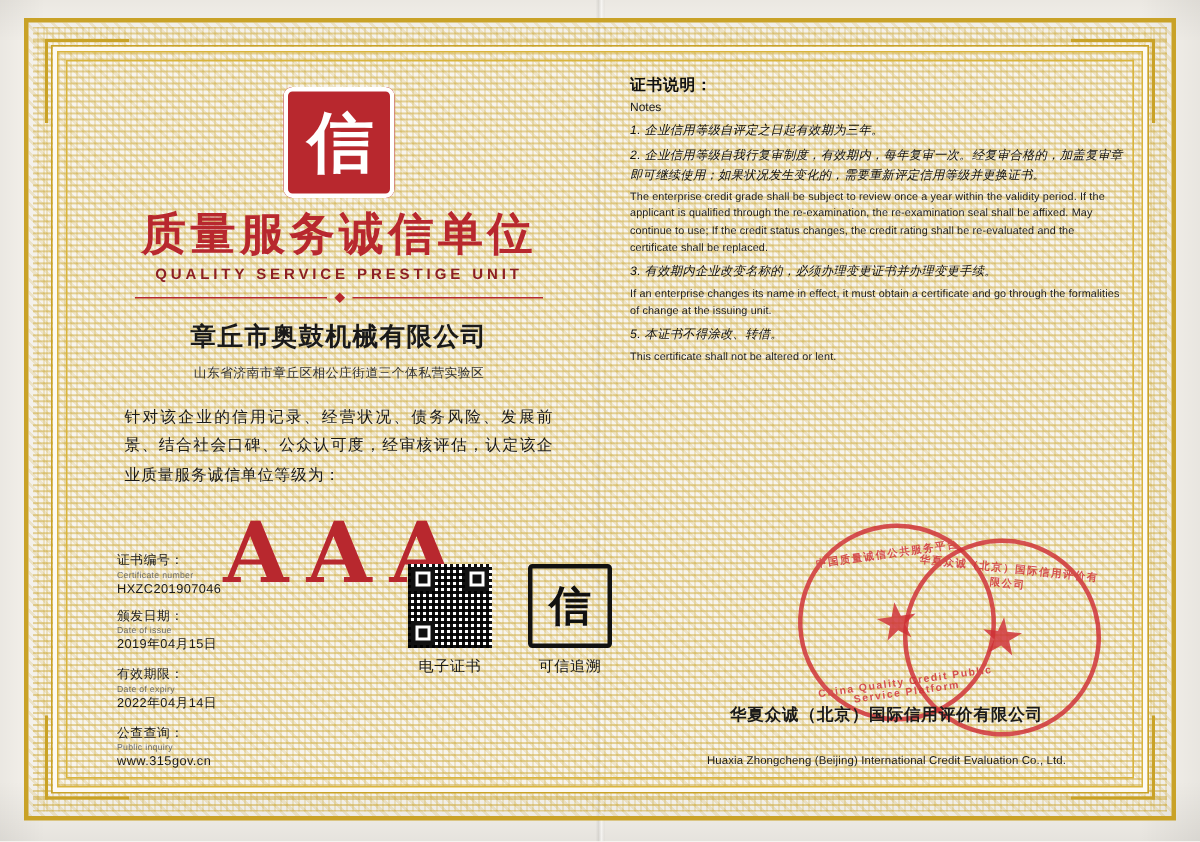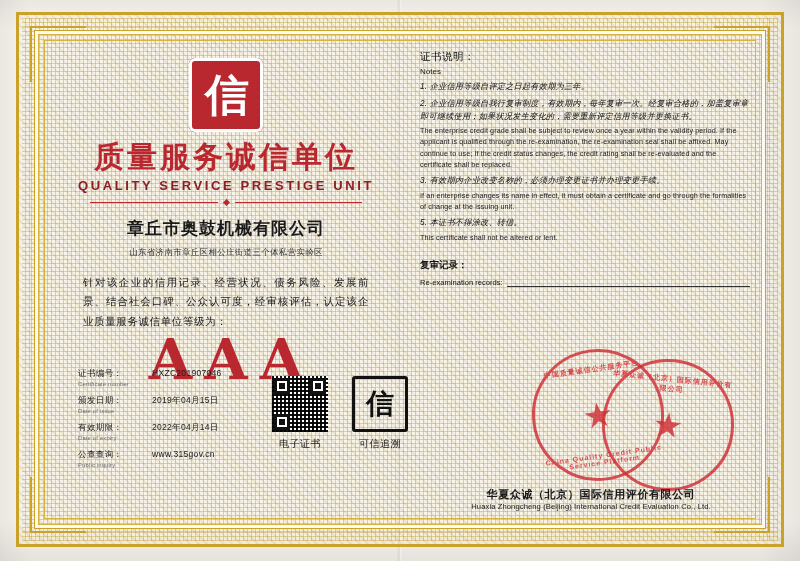--- a/index.html
+++ b/index.html
@@ -114,21 +114,21 @@
     margin-top: 8px;
     font-family: Liberation Serif, serif;
     font-size: 30px;
     font-weight: bold;
     color: #b8282e;
     letter-spacing: 3px;
     line-height: 1.1;
   }
   .title-en {
     margin-top: 5px;
-    font-size: 13px;
+    font-size: 10px;
     letter-spacing: 2.6px;
     color: #8c1f24;
     font-weight: bold;
   }
   .rule-wrap {
     margin: 7px auto 0;
     width: 272px;
     display: flex;
     align-items: center;
     gap: 6px;
@@ -162,20 +162,21 @@
     margin: 14px auto 0;
     width: 286px;
     font-size: 10.5px;
     color: #1a1a1a;
     line-height: 1.85;
     text-align: justify;
     text-align-last: left;
     letter-spacing: 0.6px;
   }
   .grade {
+    margin-top: 14px;
     font-family: "DejaVu Serif", serif;
     font-size: 56px;
     font-weight: bold;
     color: #b8282e;
     letter-spacing: 12px;
     line-height: 1;
     text-indent: 12px;
   }
 
   
@@ -183,20 +184,21 @@
     position: absolute;
     left: 28px;
     top: 322px;
     width: 206px;
     text-align: left;
   }
   .meta-row {
     display: flex;
     align-items: baseline;
     margin-bottom: 8px;
+    flex-direction: column;
   }
   .meta-label {
     width: 74px;
     flex: none;
   }
   .meta-label .cn {
     display: block;
     font-size: 8.5px;
     color: #1a1a1a;
     letter-spacing: 0.4px;
@@ -265,21 +267,21 @@
   
   .right-col {
     position: absolute;
     right: 0; top: 4px;
     width: 330px;
     height: 100%;
     text-align: left;
   }
   .notes-head .cn {
     font-size: 10.5px;
-    font-weight: normal;
+    font-weight: bold;
     color: #111;
     letter-spacing: 0.5px;
   }
   .notes-head .en {
     font-size: 8px;
     color: #222;
     margin-top: 3px;
   }
   .note-cn {
     font-size: 8.2px;
@@ -359,21 +361,21 @@
     width: 318px;
     text-align: center;
   }
   .issuer .cn {
     font-size: 11px;
     font-weight: bold;
     color: #1a1a1a;
     letter-spacing: 0.6px;
   }
   .issuer .en {
-    margin-top: 0;
+    margin-top: 18px;
     font-size: 7.6px;
     color: #1a1a1a;
     letter-spacing: 0.1px;
   }
 </style>
 </head>
 <body>
 
 <div class="page">
 
@@ -475,27 +477,20 @@
       </div>
       <div>
         <div class="note-cn">3. 有效期内企业改变名称的，必须办理变更证书并办理变更手续。</div>
         <div class="note-en">If an enterprise changes its name in effect, it must obtain a certificate and go through the formalities of change at the issuing unit.</div>
       </div>
       <div>
         <div class="note-cn">5. 本证书不得涂改、转借。</div>
         <div class="note-en">This certificate shall not be altered or lent.</div>
       </div>
 
-      <div class="reexam">
-        <div class="cn">复审记录：</div>
-        <div class="reexam-line">
-          <span class="en">Re-examination records:</span>
-          <span class="rule"></span>
-        </div>
-      </div>
 
       <div class="stamp s1">
         <div class="ring-text-top">中国质量诚信公共服务平台</div>
         <div class="star">★</div>
         <div class="ring-text-bottom">China Quality Credit Public Service Platform</div>
       </div>
       <div class="stamp s2">
         <div class="ring-text-top">华夏众诚（北京）国际信用评价有限公司</div>
         <div class="star">★</div>
       </div>

